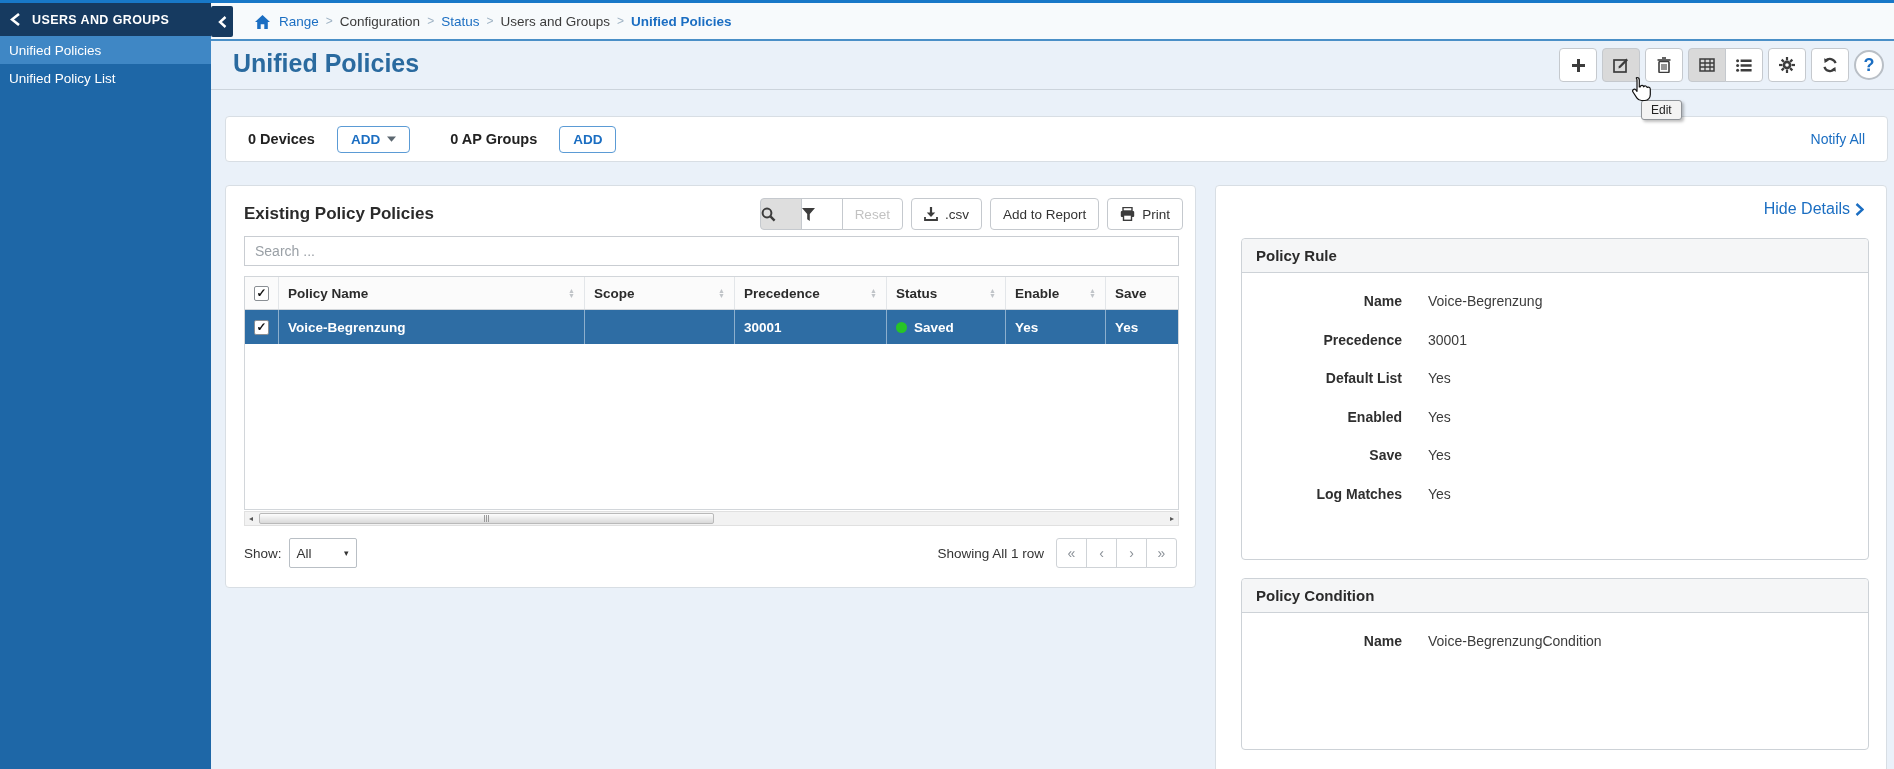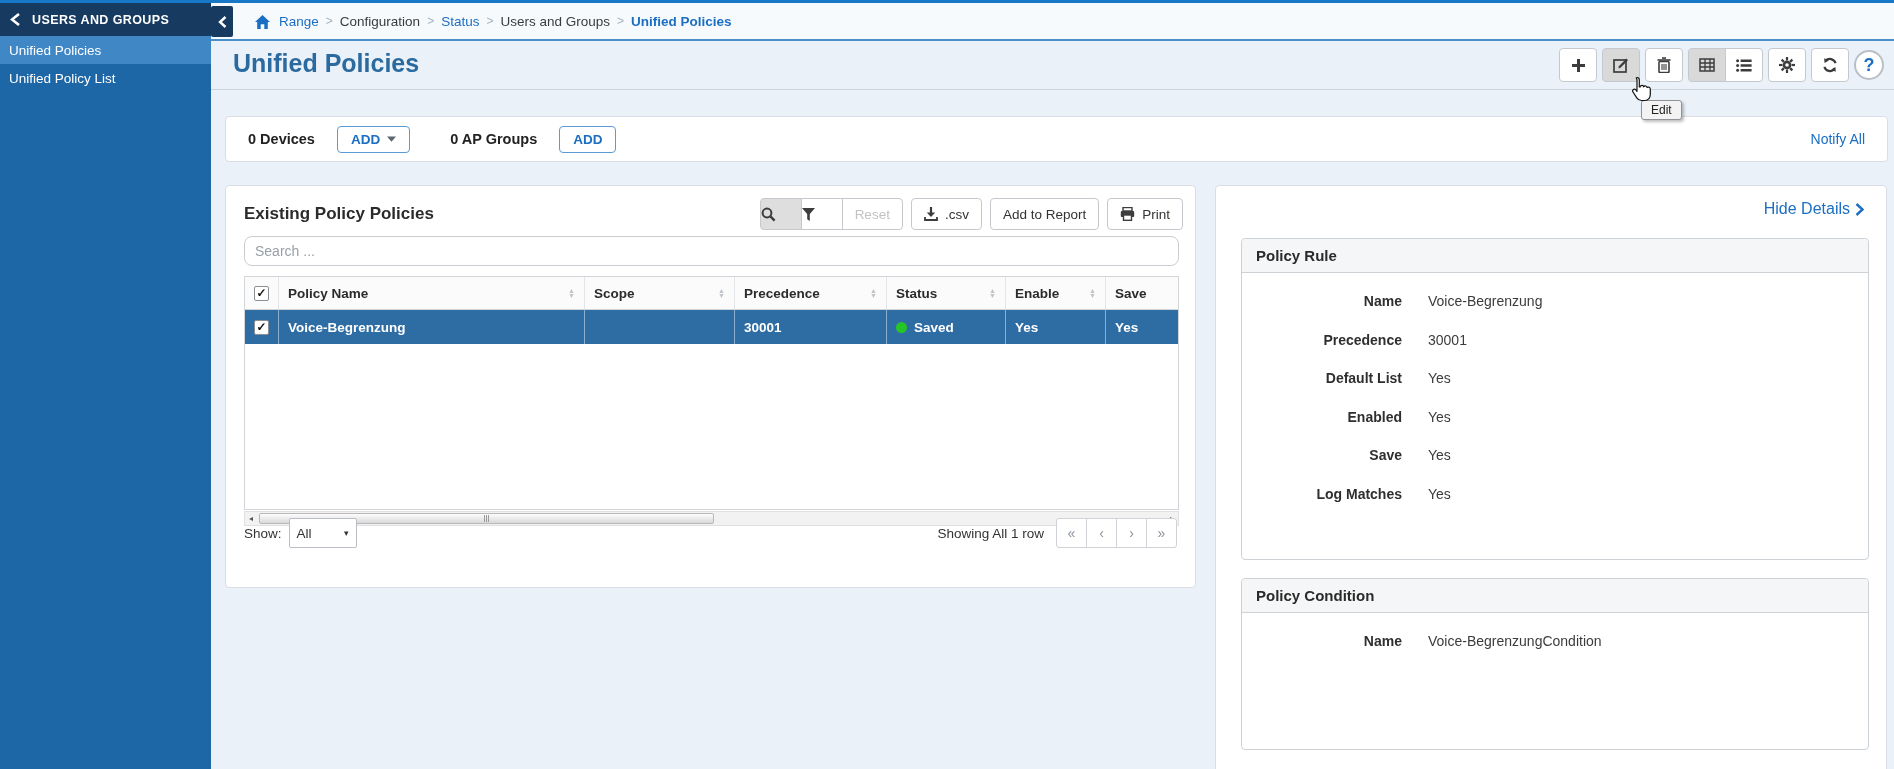--- a/index.html
+++ b/index.html
@@ -62,21 +62,21 @@
   .panel-actions { margin-left:auto; display:flex; gap:8px; align-items:center; }
   .pa-btn { height:32px; background:#fff; border:1px solid #c5c9ce; border-radius:4px; font-size:13.5px; color:#333; display:flex; align-items:center; justify-content:flex-start; padding:0 12px; gap:7px; cursor:pointer; }
   .pa-btn.icon-only { width:42px; padding:0; }
   .pa-btn.active { background:#dedede; }
   .pa-btn.disabled { color:#c2c2c2; cursor:default; }
   .pa-group { display:flex; }
   .pa-group .pa-btn { border-radius:0; margin-left:-1px; }
   .pa-group .pa-btn:first-child { border-radius:4px 0 0 4px; margin-left:0; }
   .pa-group .pa-btn:last-child { border-radius:0 4px 4px 0; }
 
-  .search-input { position:absolute; left:18px; top:50px; width:935px; height:30px; border:1px solid #c9cdd2; border-radius:8px; padding:0 10px; font-size:14px; color:#333; font-family:"Liberation Sans", sans-serif; }
+  .search-input { position:absolute; left:18px; top:50px; width:935px; height:30px; border:1px solid #c9cdd2; border-radius:0; padding:0 10px; font-size:14px; color:#333; font-family:"Liberation Sans", sans-serif; }
   .search-input::placeholder { color:#9aa0a6; }
 
   .grid-table { position:absolute; left:18px; top:90px; width:935px; height:234px; border:1px solid #d2d6da; }
   .t-row { display:flex; }
   .t-head { background:#fbfbfb; border-bottom:1px solid #d2d6da; height:33px; }
   .t-cell { display:flex; align-items:center; padding:0 9px; font-size:13.5px; overflow:hidden; white-space:nowrap; }
   .t-head .t-cell { font-weight:bold; color:#2b2b2b; border-left:1px solid #e3e6e9; position:relative; }
   .t-head .t-cell:first-child { border-left:none; }
   .c-cb { width:33px; justify-content:center; }
   .c-name { width:306px; }
@@ -91,21 +91,21 @@
   .t-data .t-cell:first-child { border-left:none; }
   .cbx { width:15px; height:15px; background:#fff; border:1px solid #8a8f94; border-radius:2px; display:flex; align-items:center; justify-content:center; font-size:12px; color:#111; font-weight:bold; cursor:pointer; }
   .dot { width:11px; height:11px; border-radius:50%; background:#27c427; margin-right:7px; }
 
   .hscroll { position:absolute; left:18px; top:325px; width:935px; height:15px; background:#f2f2f2; border:1px solid #e0e0e0; display:flex; align-items:center; }
   .hs-arrow { width:12px; font-size:8px; color:#555; text-align:center; cursor:pointer; }
   .hs-thumb { position:absolute; left:14px; width:455px; height:11px; top:1px; border:1px solid #b9b9b9; border-radius:2px; background:linear-gradient(#fdfdfd,#d9d9d9); display:flex; align-items:center; justify-content:center; cursor:grab; }
   .hs-grip { display:flex; gap:1px; }
   .hs-grip span { width:1px; height:7px; background:#9a9a9a; }
 
-  .panel-footer { position:absolute; left:18px; right:18px; top:332px; display:flex; align-items:center; }
+  .panel-footer { position:absolute; left:18px; right:18px; top:352px; display:flex; align-items:center; }
   .show-label { font-size:13.5px; color:#333; }
   .show-select { margin-left:7px; width:68px; height:30px; border:1px solid #b9bfc5; border-radius:2px; background:#fff; display:flex; align-items:center; padding:0 7px; font-size:13.5px; cursor:pointer; }
   .show-select .caret { margin-left:auto; font-size:9px; color:#333; }
   .showing-text { margin-left:auto; font-size:13.5px; color:#333; margin-right:12px; }
   .pager { display:flex; }
   .pg-btn { width:31px; height:30px; background:#fff; border:1px solid #cfd3d7; margin-left:-1px; display:flex; align-items:center; justify-content:center; color:#8a9097; font-size:14px; cursor:pointer; }
   .pg-btn:first-child { border-radius:3px 0 0 3px; margin-left:0; }
   .pg-btn:last-child { border-radius:0 3px 3px 0; }
 
   

